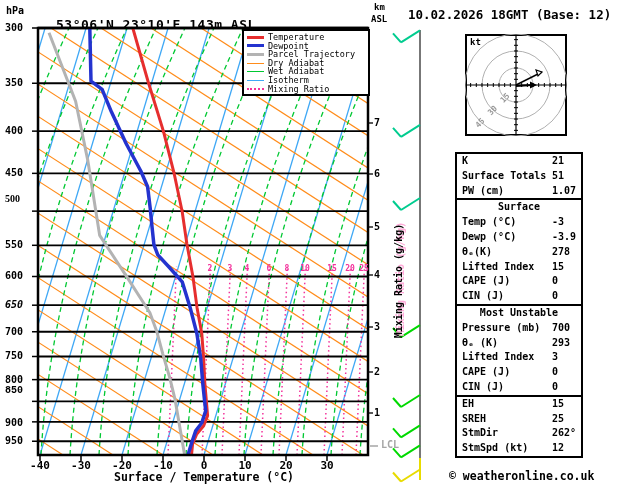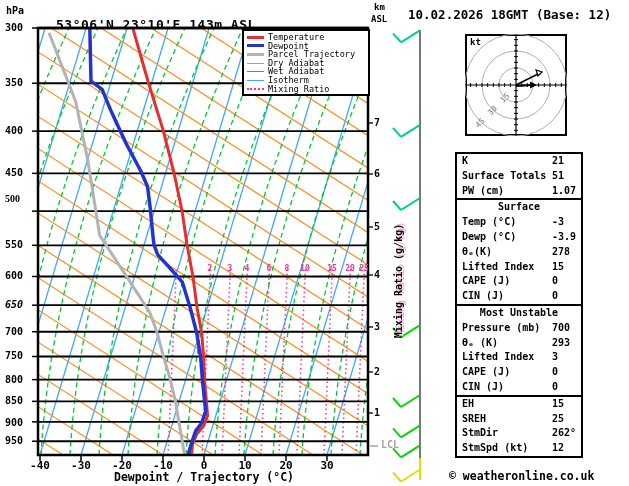--- a/index.html
+++ b/index.html
@@ -185,21 +185,21 @@
       <span class="abs plabel" style="left: 5px; top: 77.263px;">350</span>
       <span class="abs plabel" style="left: 5px; top: 125.134px;">400</span>
       <span class="abs plabel" style="left: 5px; top: 167.359px;">450</span>
       <span class="abs plabel" style="left: 5px; top: 193px; font-family: Liberation Serif, serif;">500</span>
       <span class="abs plabel" style="left: 5px; top: 239.3px;">550</span>
       <span class="abs plabel" style="left: 5px; top: 270.493px;">600</span>
       <span class="abs plabel" style="left: 5px; top: 299.189px; font-style: italic;">650</span>
       <span class="abs plabel" style="left: 5px; top: 325.756px;">700</span>
       <span class="abs plabel" style="left: 5px; top: 350.49px;">750</span>
       <span class="abs plabel" style="left: 5px; top: 373.627px;">800</span>
-      <span class="abs plabel" style="left: 5px; top: 395px;">850</span>
+      <span class="abs plabel" style="left: 5px; top: 385px; font-family: Liberation Mono, monospace;">850</span>
       <span class="abs plabel" style="left: 5px; top: 417px;">900</span>
       <span class="abs plabel" style="left: 5px; top: 435.236px;">950</span>
       <span class="abs tlabel" style="left: 23px; top: 459px;">-40</span>
       <span class="abs tlabel" style="left: 64px; top: 459px;">-30</span>
       <span class="abs tlabel" style="left: 105px; top: 459px;">-20</span>
       <span class="abs tlabel" style="left: 146px; top: 459px;">-10</span>
       <span class="abs tlabel" style="left: 187px; top: 459px;">0</span>
       <span class="abs tlabel" style="left: 228px; top: 459px;">10</span>
       <span class="abs tlabel" style="left: 269px; top: 459px;">20</span>
       <span class="abs tlabel" style="left: 310px; top: 459px;">30</span>
@@ -247,21 +247,21 @@
         <span class="leglabel">Isotherm</span>
       </div>
       <div class="legrow">
         <span class="legsample" style="border-top: 2px dotted rgb(243, 50, 155);"></span>
         <span class="leglabel">Mixing Ratio</span>
       </div>
     </div>
 
   <div class="abs mixlabel">Mixing Ratio (g/kg)</div>
   <span class="abs lcl">LCL</span>
-  <span class="abs xlabel">Dewpoint / Trajectory (°C)</span>
+  <span class="abs xlabel">Surface / Temperature (°C)</span>
 
   <div class="abs hodo">
     <svg id="hodosvg" width="102" height="102">
         <rect x="1" y="1" width="100" height="100" fill="#fff" stroke="#000" stroke-width="2"></rect>
         <circle cx="51" cy="51" r="17" fill="none" stroke="#b0b0b0" stroke-width="1"></circle>
         <circle cx="51" cy="51" r="34" fill="none" stroke="#b0b0b0" stroke-width="1"></circle>
         <circle cx="51" cy="51" r="51" fill="none" stroke="#b0b0b0" stroke-width="1"></circle>
         <line x1="2" y1="51" x2="100" y2="51" stroke="#000" stroke-width="1.2"></line>
         <line x1="51" y1="2" x2="51" y2="100" stroke="#000" stroke-width="1.2"></line>
         <line x1="5.640000000000001" y1="49" x2="5.640000000000001" y2="53" stroke="#000" stroke-width="1"></line>

